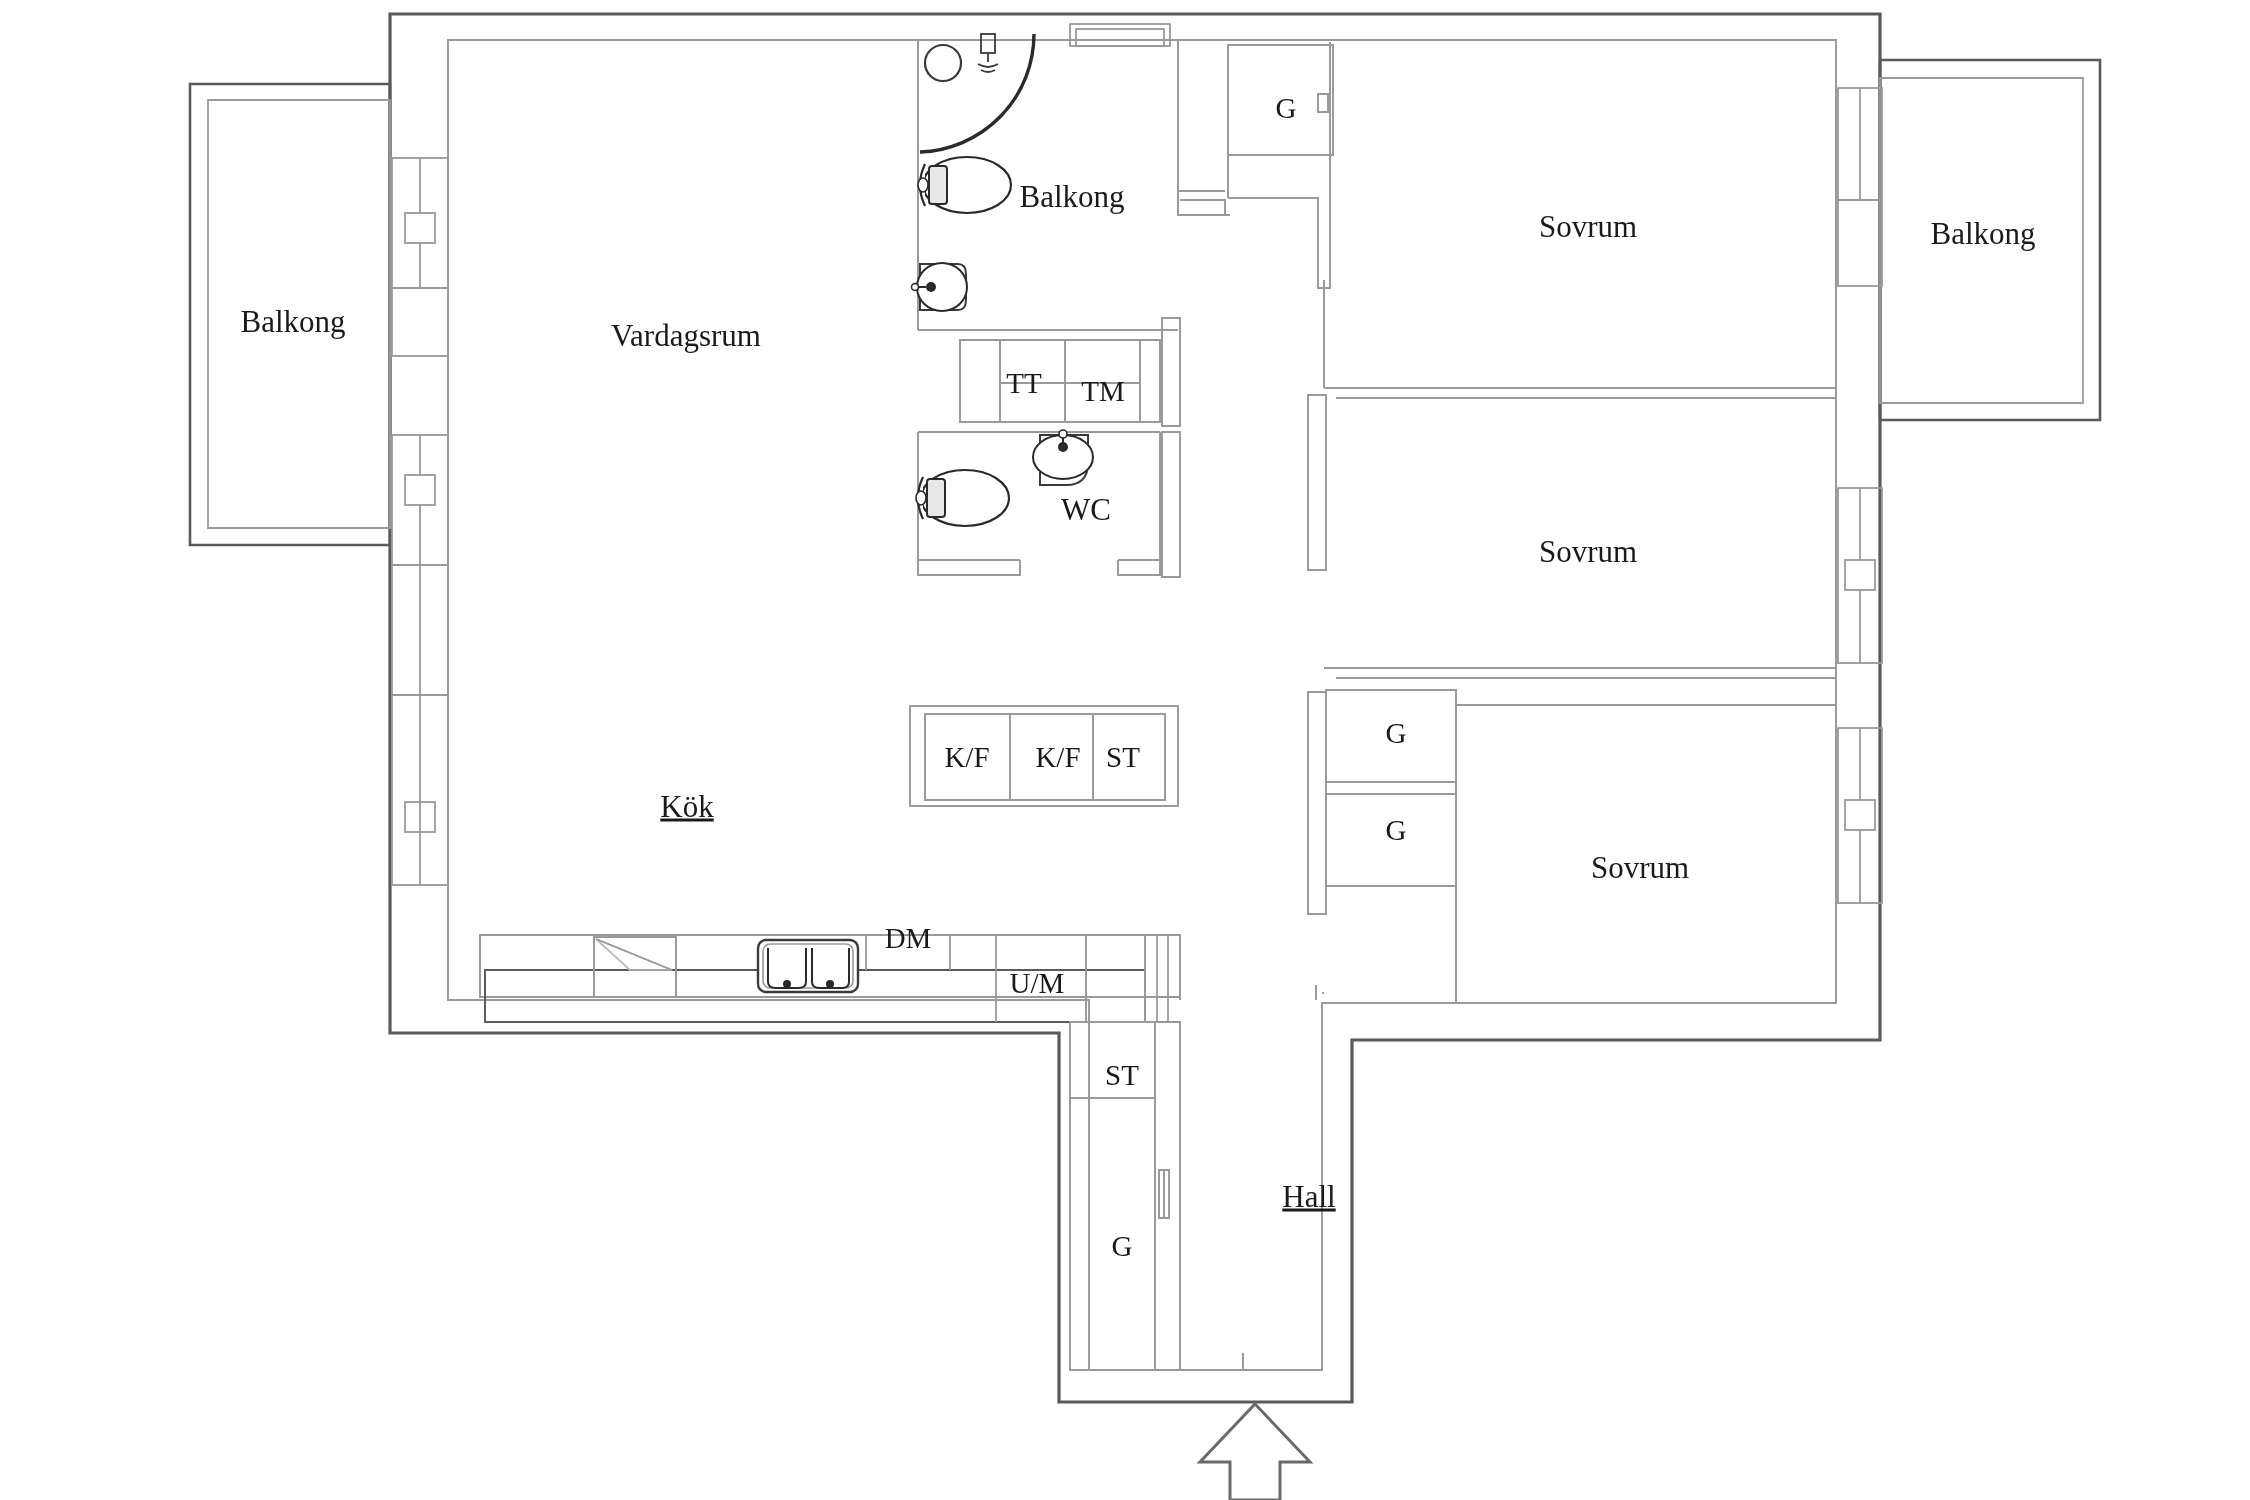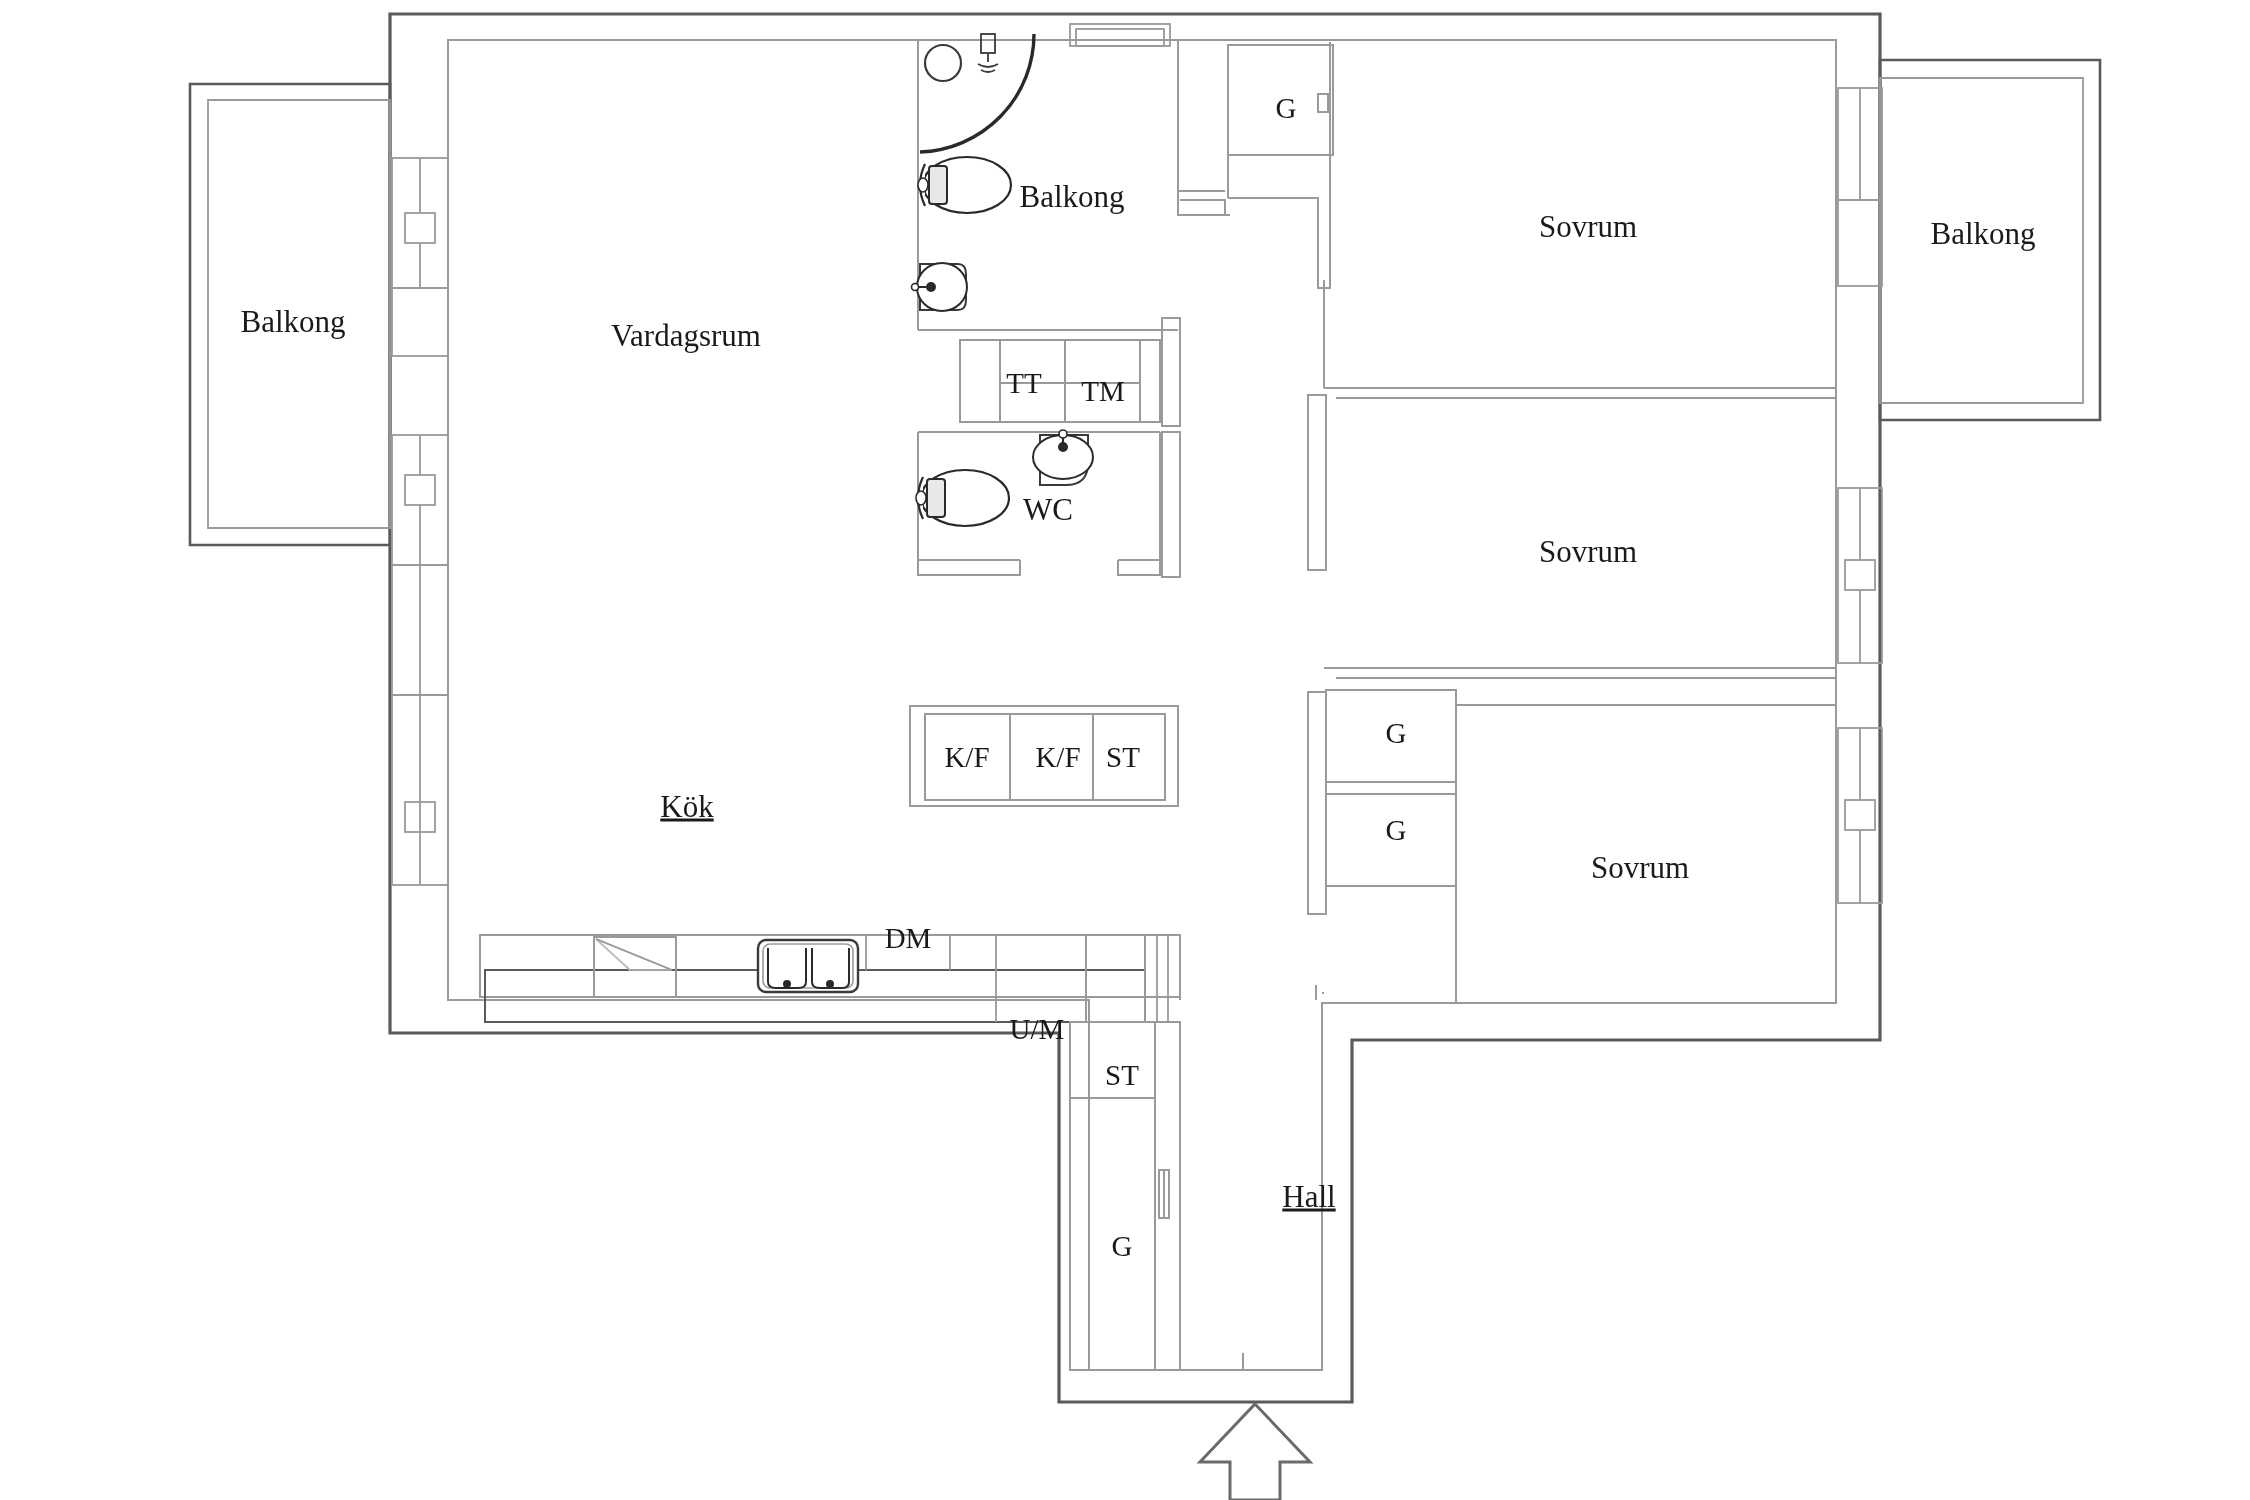--- a/index.html
+++ b/index.html
@@ -340,37 +340,37 @@
                L 1230,1462
                L 1200,1462 Z" fill="#ffffff" stroke="#6a6a6a" stroke-width="3"></path>
     </g>
 
   </svg>
 
   <div>
     <div class="room-label lbl-big" style="left:293px;  top:321px;">Balkong</div>
     <div class="room-label lbl-big" style="left:686px;  top:335px;">Vardagsrum</div>
     <div class="room-label lbl-big" style="left:1072px; top:196px;">Balkong</div>
-    <div class="room-label lbl-big" style="left:1048px; top:509px;text-align:center;">WC</div>
+    <div class="room-label lbl-big" style="left:1086px; top:509px;text-align:center;">WC</div>
     <div class="room-label lbl-big" style="left:687px;  top:806px;text-decoration:underline;">Kök</div>
     <div class="room-label lbl-big" style="left:1309px; top:1196px;text-decoration:underline;">Hall</div>
     <div class="room-label lbl-big" style="left:1588px; top:226px;">Sovrum</div>
     <div class="room-label lbl-big" style="left:1588px; top:551px;">Sovrum</div>
     <div class="room-label lbl-big" style="left:1640px; top:867px;">Sovrum</div>
     <div class="room-label lbl-big" style="left:1983px; top:233px;">Balkong</div>
   </div>
 
   <div>
     <div class="room-label lbl-med" style="left:1286px; top:108px;">G</div>
     <div class="room-label lbl-med" style="left:1396px; top:733px;">G</div>
     <div class="room-label lbl-med" style="left:1396px; top:830px;">G</div>
     <div class="room-label lbl-med" style="left:1122px; top:1246px;">G</div>
     <div class="room-label lbl-med" style="left:1122px; top:1075px;">ST</div>
     <div class="room-label lbl-med" style="left:1024px; top:383px;">TT</div>
     <div class="room-label lbl-med" style="left:1103px; top:383px;margin-top:8px;">TM</div>
     <div class="room-label lbl-med" style="left:967px;  top:757px;">K/F</div>
     <div class="room-label lbl-med" style="left:1058px; top:757px;">K/F</div>
     <div class="room-label lbl-med" style="left:1123px; top:757px;">ST</div>
     <div class="room-label lbl-med" style="left:908px;  top:938px;">DM</div>
-    <div class="room-label lbl-med" style="left:1037px; top:983px;margin-top:46px;">U/M</div>
+    <div class="room-label lbl-med" style="left:1037px; top:983px;">U/M</div>
   </div>
 
 </div>
 
 </body></html>

